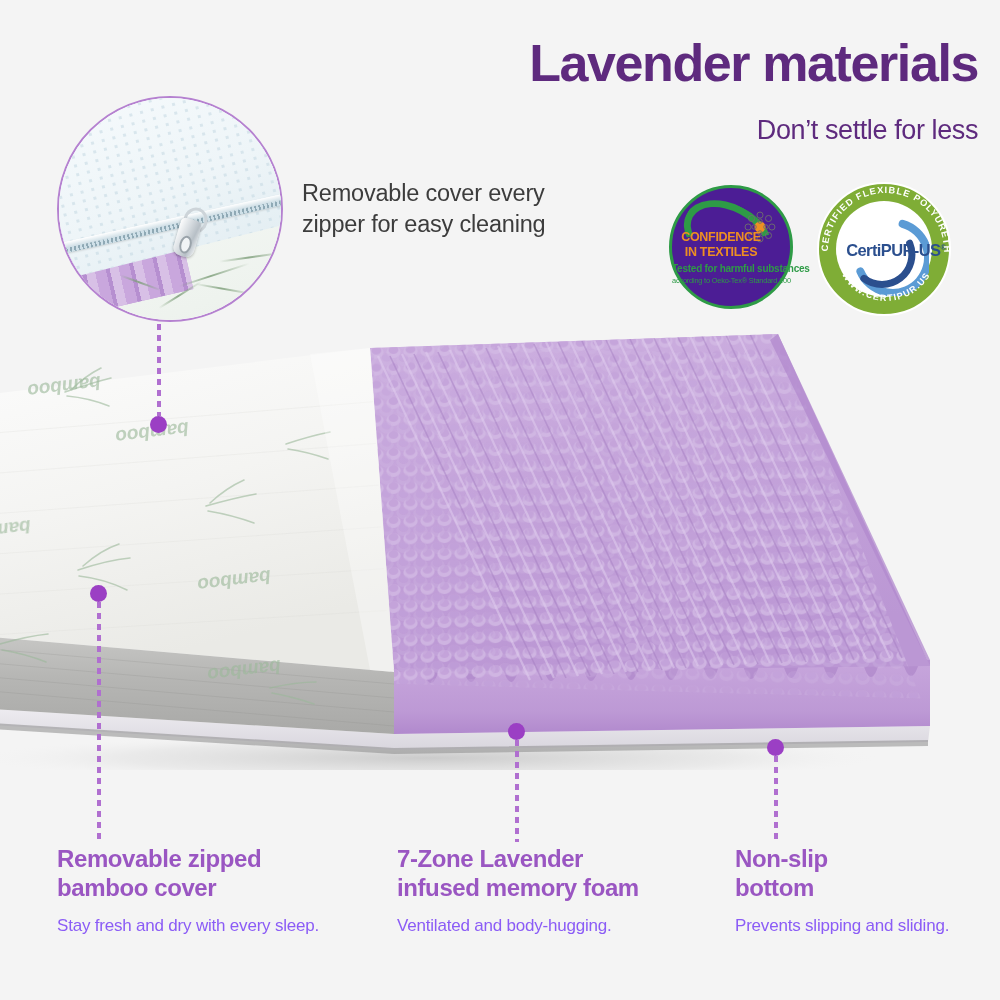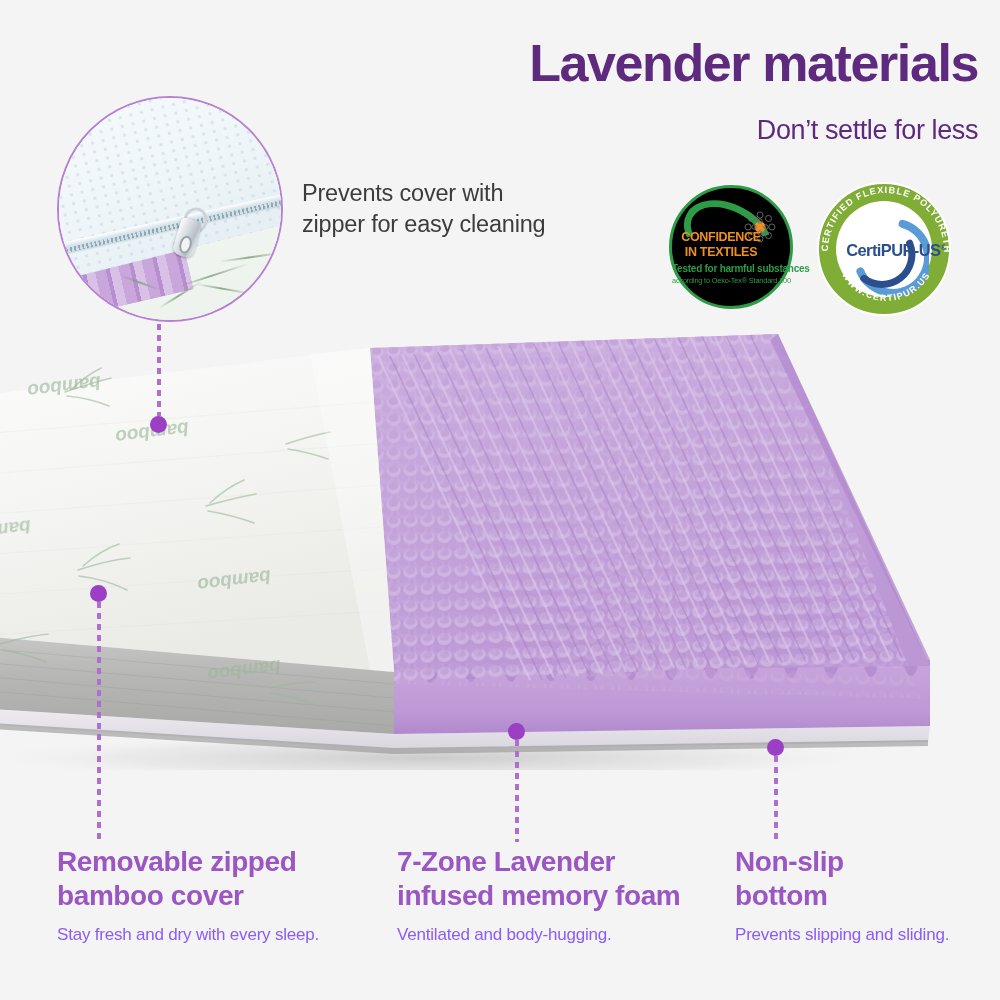--- a/index.html
+++ b/index.html
@@ -38,21 +38,21 @@
     font-size: 27px;
     color: #5e2a7e;
     letter-spacing: -0.4px;
     white-space: nowrap;
   }
 
   
   .badge {
     position: absolute;
     border-radius: 50%;
-    background: #000000;
+    background: #4c1d95;
   }
   #badge-oekotex {
     left: 669px;
     top: 185px;
     width: 124px;
     height: 124px;
     border: 3px solid #2e9b46;
     box-sizing: border-box;
   }
   #badge-oekotex .arc {
@@ -318,21 +318,21 @@
     background-size: 4px 11px;
     background-repeat: repeat-y;
   }
 
   
   .feature {
     position: absolute;
     top: 845px;
   }
   .feature .f-title {
-    font-size: 28px;
+    font-size: 24px;
     font-weight: bold;
     color: #9a56c2;
     line-height: 1.2;
     letter-spacing: -0.4px;
     margin: 0;
   }
   .feature .f-desc {
     font-size: 17px;
     color: #8b5cf6;
     letter-spacing: -0.2px;
@@ -408,21 +408,21 @@
     <div class="zi-leaf" style="left:160px; top:158px; width:66px; transform:rotate(-8deg);"></div>
     <div class="zi-leaf" style="left:60px; top:184px; width:44px; transform:rotate(20deg);"></div>
     <div class="zi-slider">
       <div class="ring"></div>
       <div class="body"></div>
       <div class="hole"></div>
     </div>
   </div>
 
   <div id="callout-zipper">
-    <span>Prevents cover with</span><br><span>zipper for easy cleaning</span>
+    <span>Removable cover every</span><br><span>zipper for easy cleaning</span>
   </div>
 
   <div id="mattress">
     <svg width="1000" height="440" viewBox="0 0 1000 440">
       <defs>
         <linearGradient id="coverTop" x1="0" y1="0" x2="0.4" y2="1">
           <stop offset="0%" stop-color="#fdfdfd"></stop>
           <stop offset="55%" stop-color="#f4f4f2"></stop>
           <stop offset="100%" stop-color="#eaeae6"></stop>
         </linearGradient>

